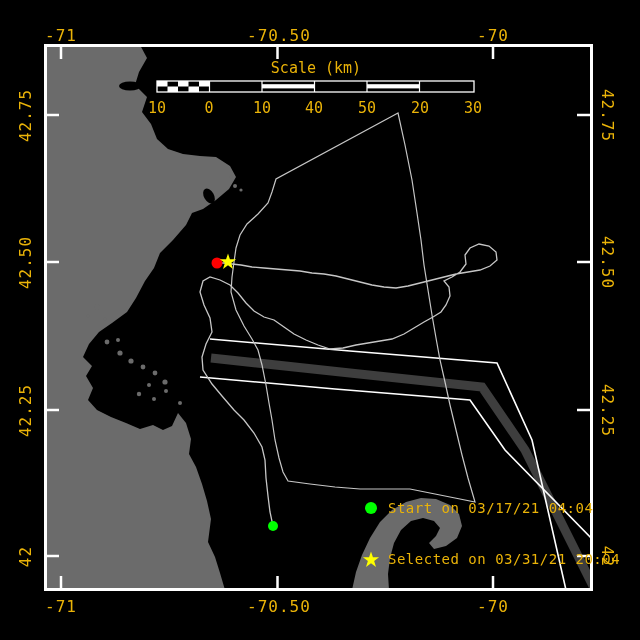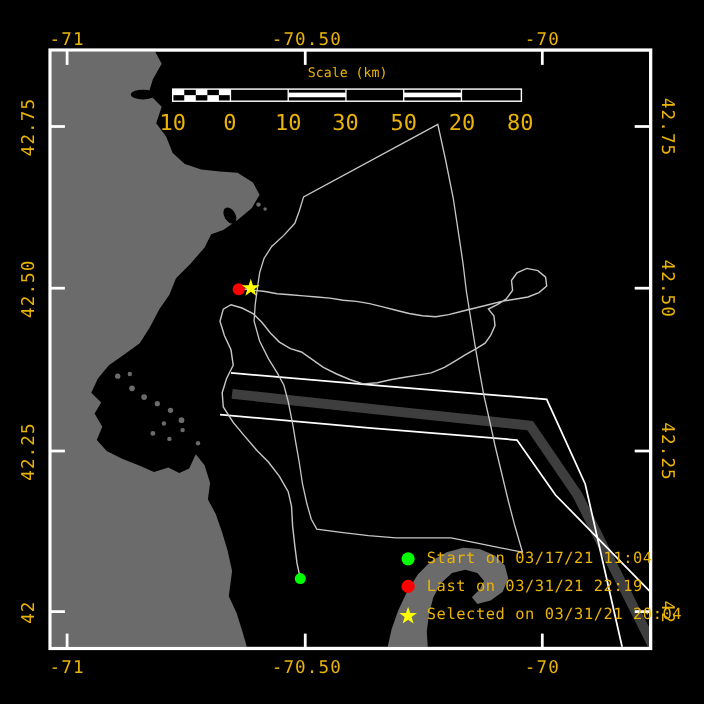--- a/index.html
+++ b/index.html
@@ -4,22 +4,22 @@
 <style>
   html,body{margin:0;padding:0;background:#000;}
   .fig{position:relative;width:640px;height:640px;background:#000;overflow:hidden;
        font-family:"DejaVu Sans Mono","Liberation Mono",monospace;color:#eab308;}
   .fig svg{display:block;}
   #mapsvg{position:absolute;left:0;top:0;}
   .axlab{position:absolute;width:60px;text-align:center;font-size:16px;letter-spacing:1px;white-space:nowrap;}
   .axlab.side{width:70px;}
   .rotl{transform:rotate(-90deg);}
   .rotr{transform:rotate(90deg);}
-  .sclab{position:absolute;width:30px;text-align:center;font-size:20px;top:99px;}
-  .sctitle{position:absolute;left:256px;top:59px;width:120px;text-align:center;font-size:12px;}
+  .sclab{position:absolute;width:30px;text-align:center;font-size:15px;top:99px;}
+  .sctitle{position:absolute;left:256px;top:59px;width:120px;text-align:center;font-size:15px;}
   .legend-row{position:absolute;left:360px;height:18px;display:flex;align-items:center;}
   .legend-row .txt{font-size:14px;margin-left:4px;letter-spacing:0.5px;white-space:nowrap;}
   .licon{width:24px;height:18px;flex:0 0 24px;}
 </style>
 </head>
 <body>
 
 <div class="fig">
 
   <svg id="mapsvg" width="640" height="640" viewBox="0 0 640 640">
@@ -128,36 +128,30 @@
       <line x1="54.5" y1="2" x2="54.5" y2="13"></line>
       <line x1="107" y1="2" x2="107" y2="13"></line>
       <line x1="159.5" y1="2" x2="159.5" y2="13"></line>
       <line x1="212" y1="2" x2="212" y2="13"></line>
       <line x1="264.5" y1="2" x2="264.5" y2="13"></line>
     </g>
   </svg>
   <span class="sclab" style="left:142px;">10</span>
   <span class="sclab" style="left:194px;">0</span>
   <span class="sclab" style="left:247px;">10</span>
-  <span class="sclab" style="left:299px;">30</span>
+  <span class="sclab" style="left:299px;">40</span>
   <span class="sclab" style="left:352px;">50</span>
   <span class="sclab" style="left:405px;">20</span>
-  <span class="sclab" style="left:458px;">80</span>
+  <span class="sclab" style="left:458px;">30</span>
 
   <div class="legend-row" style="top:499px;">
     <svg class="licon">
       <circle cx="11" cy="9" r="6" fill="#00ff00"></circle>
     </svg>
-    <span class="txt">Start on 03/17/21 11:04</span>
-  </div>
-  <div class="legend-row" style="top:524px;">
-    <svg class="licon">
-      <circle cx="11" cy="9" r="6" fill="#ff0000"></circle>
-    </svg>
-    <span class="txt">Last on 03/31/21 22:19</span>
+    <span class="txt">Start on 03/17/21 04:04</span>
   </div>
   <div class="legend-row" style="top:550px;">
     <svg class="licon">
       <polygon transform="translate(1,1)" points="10,0.5 11.94,6.33 18.08,6.37 13.14,10.02 15.0,15.88 10,12.3 5.0,15.88 6.86,10.02 1.92,6.37 8.06,6.33" fill="#ffff00"></polygon>
     </svg>
     <span class="txt">Selected on 03/31/21 20:04</span>
   </div>
 
 </div>
 

